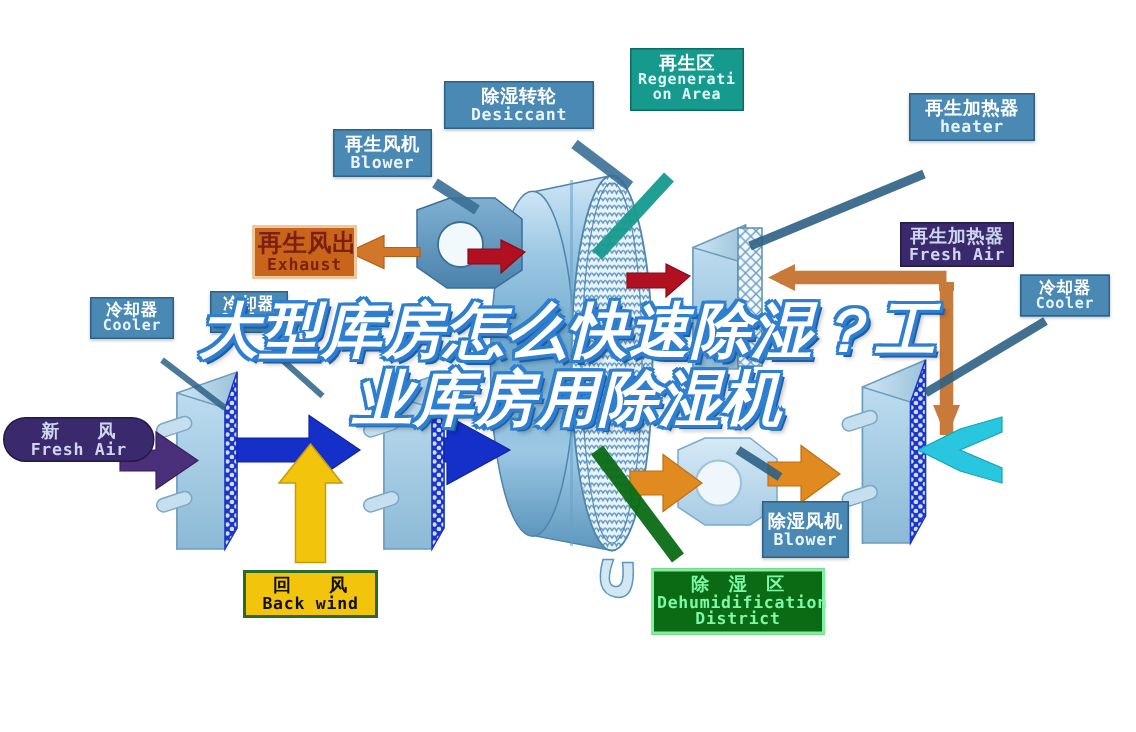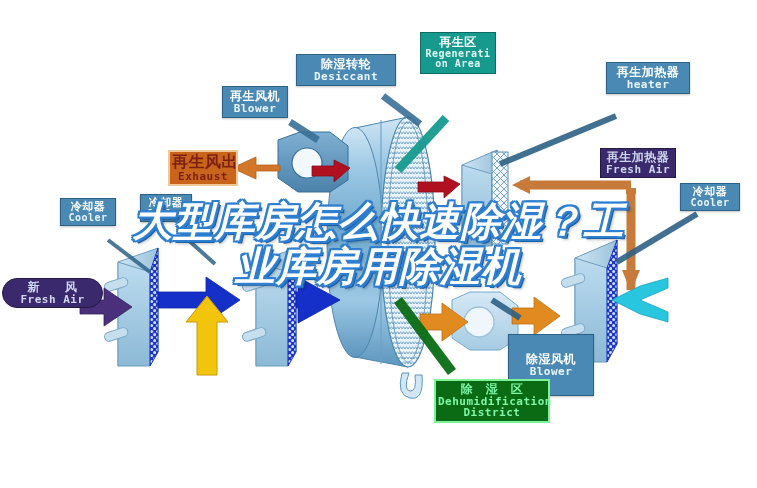--- a/index.html
+++ b/index.html
@@ -274,22 +274,26 @@
   <div class="lbl bub" style="left:140px;top:194px;width:52px;padding:2px 2px;">
     <span class="cn" style="font-size:11px">冷却器</span>
     <span class="en" style="font-size:10px">Cooler</span>
   </div>
 
   <div class="lbl purple" style="left:2px;top:278px;width:101px;padding:2px 2px;border-radius:15px;">
     <span class="cn" style="font-size:12px">新　　风</span>
     <span class="en" style="font-size:11px">Fresh Air</span>
   </div>
 
-
-  <div class="lbl bub" style="left:508px;top:334px;width:86px;padding:18px 2px;">
+  <div class="lbl yellow" style="left:162px;top:380px;width:90px;padding:2px 2px;">
+    <span class="cn" style="font-size:12px">回　　风</span>
+    <span class="en" style="font-size:11px">Back wind</span>
+  </div>
+
+  <div class="lbl bub" style="left:508px;top:334px;width:58px;padding:6px 2px;">
     <span class="cn" style="font-size:12px">除湿风机</span>
     <span class="en" style="font-size:11px">Blower</span>
   </div>
 
   <div class="lbl green" style="left:434px;top:379px;width:116px;padding:2px 2px;">
     <span class="cn" style="font-size:12px">除　湿　区</span>
     <span class="en" style="font-size:11px">Dehumidification</span>
     <span class="en" style="font-size:11px">District</span>
   </div>
 

